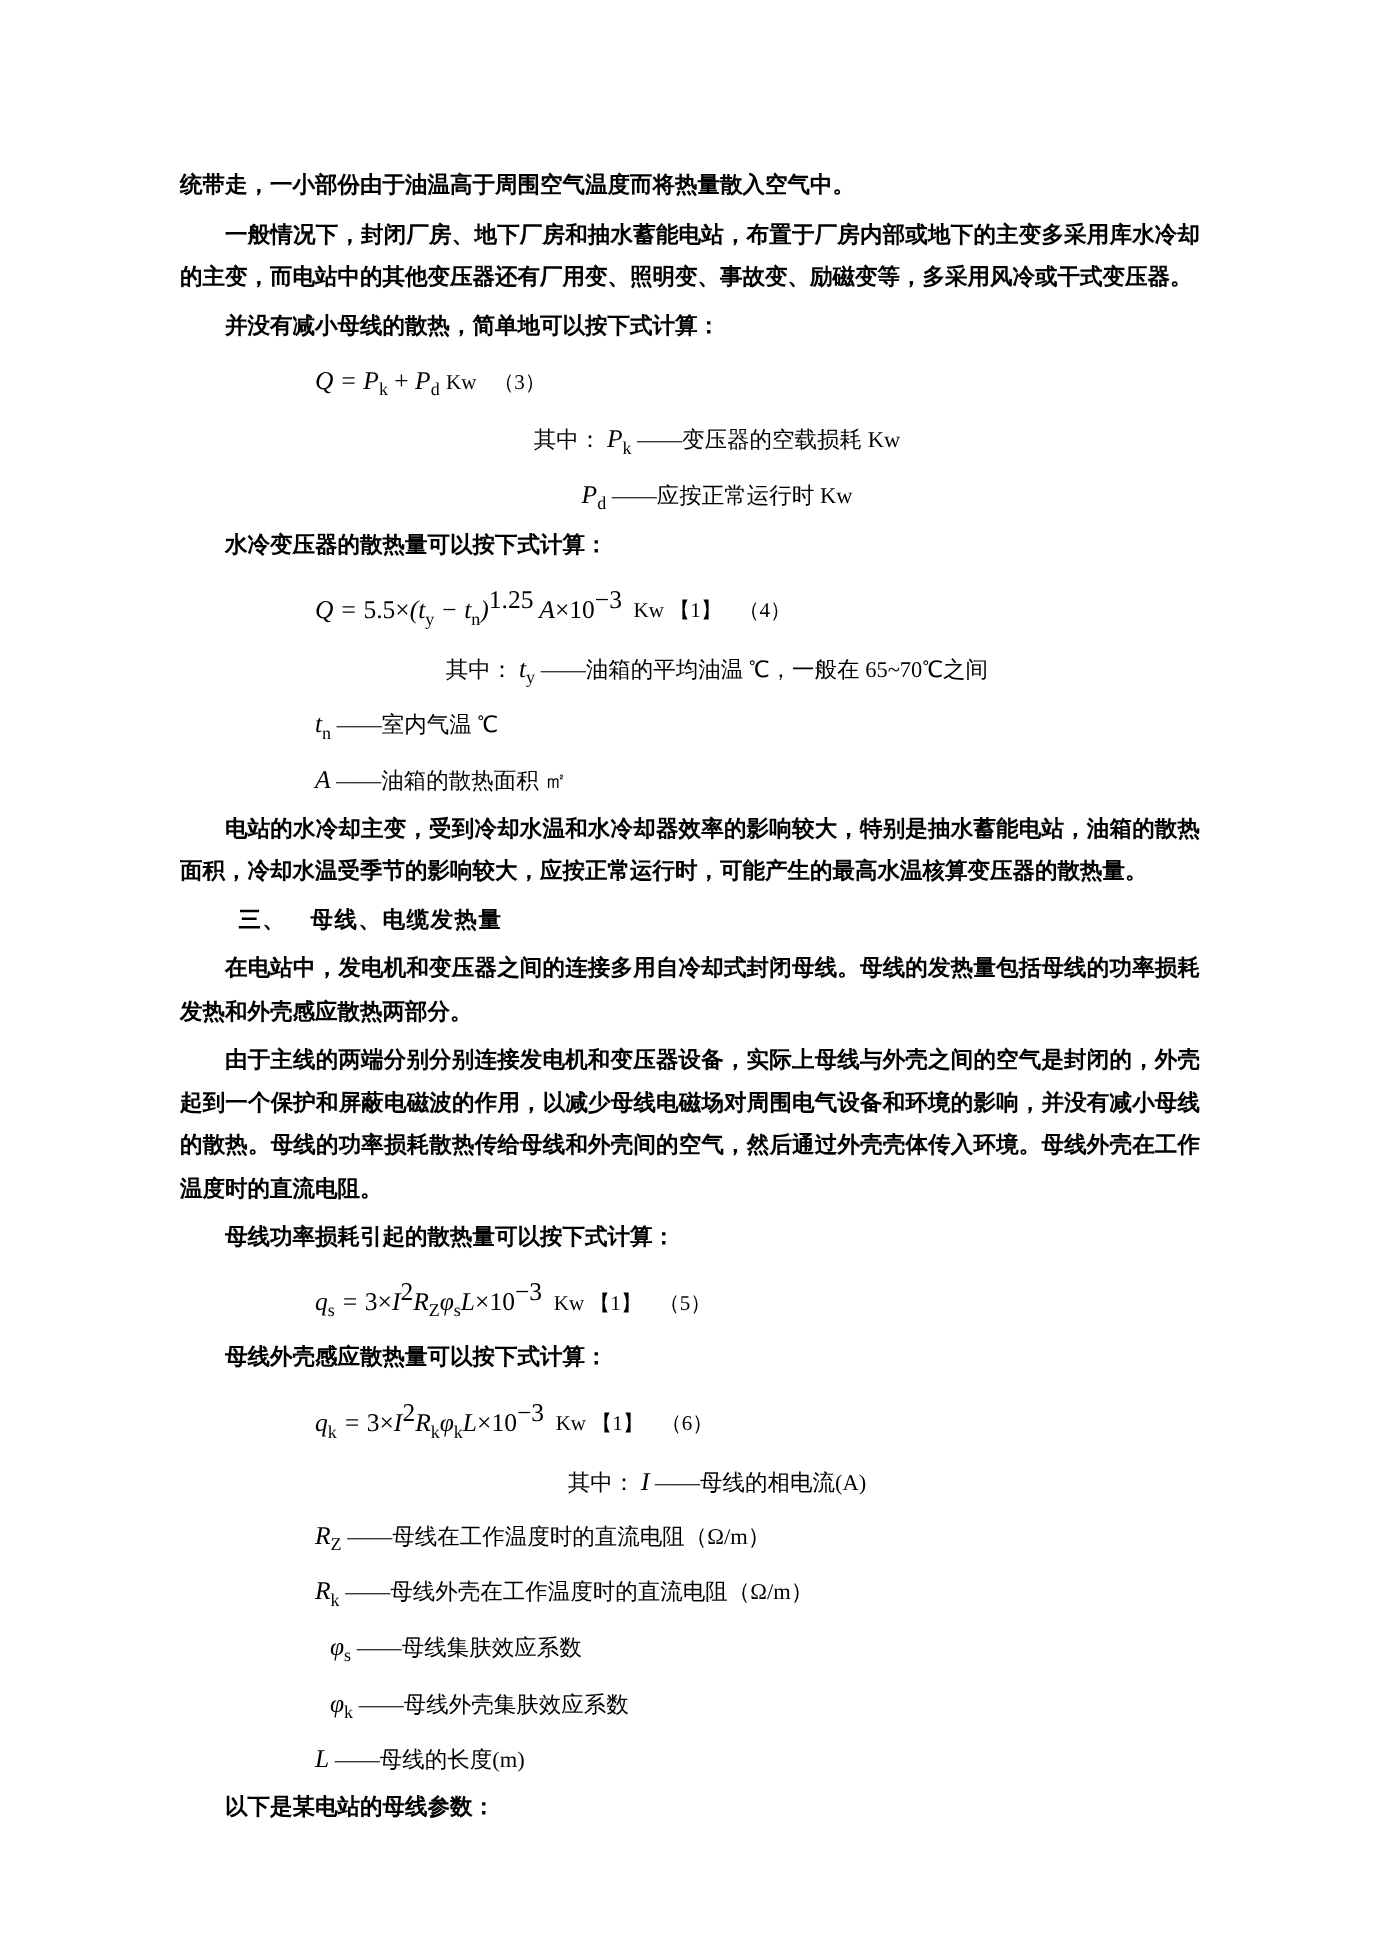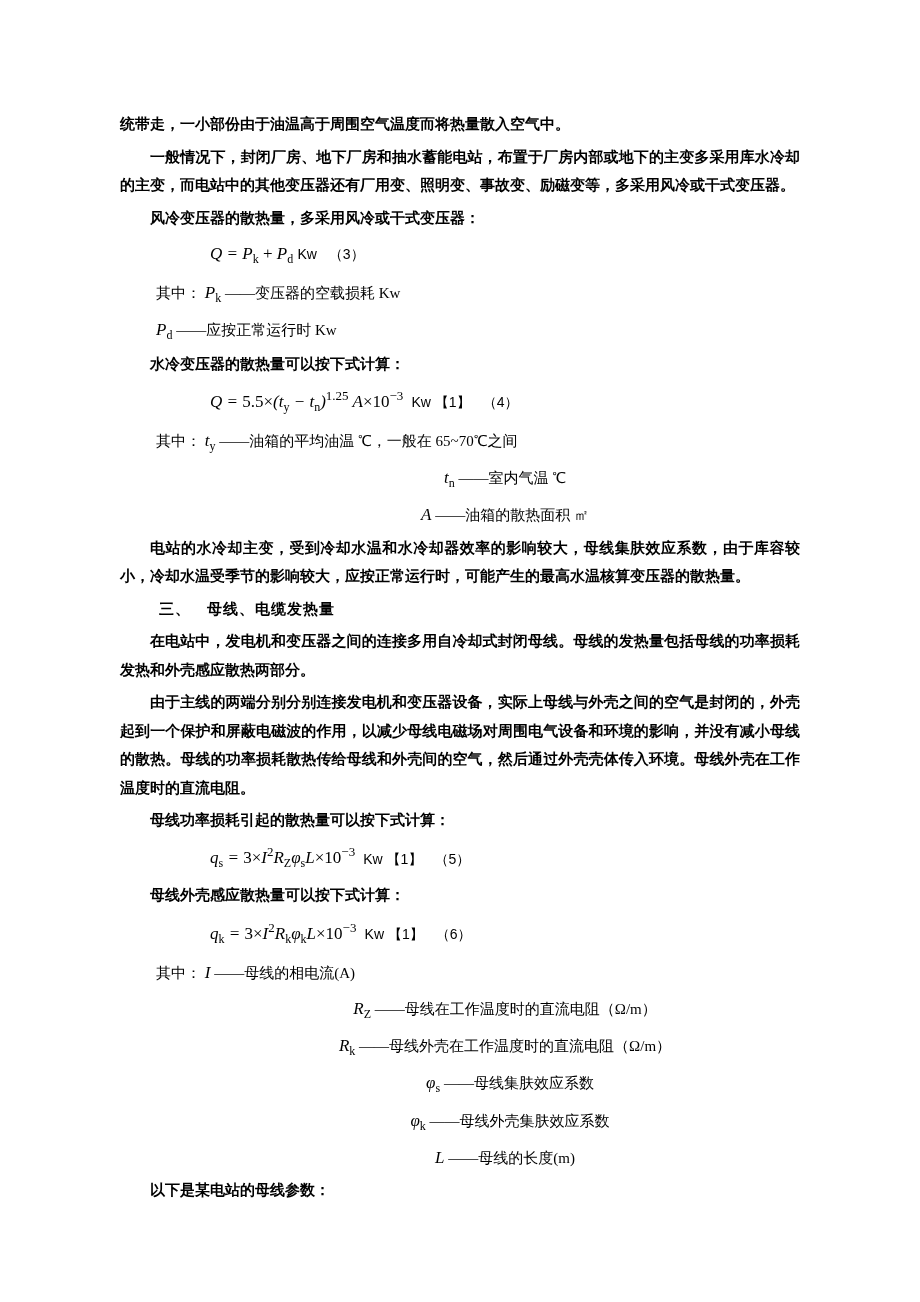--- a/index.html
+++ b/index.html
@@ -30,38 +30,38 @@
     }
     .formula-line .upright {
       font-style: normal;
     }
     .formula-line .sub {
       font-size: 12px;
       vertical-align: sub;
       font-style: normal;
     }
     .formula-line .sup {
-      font-size: 13px;
+      font-size: 17px;
       vertical-align: super;
       font-style: normal;
     }
     .note-after {
       font-style: normal;
-      font-family: Liberation Sans, sans-serif;
+      font-family: Liberation Serif, serif;
       font-size: 14px;
       text-align: center;
     }
     .def-line {
       margin: 4px 0 2px 0;
       padding-left: 36px;
+      text-align: center;
     }
     .def-line2 {
       margin: 4px 0 2px 0;
       padding-left: 90px;
-      text-align: center;
     }
     .var {
       font-family: "Times New Roman", serif;
       font-style: italic;
       font-size: 17px;
     }
     .var .sub {
       font-size: 12px;
       vertical-align: sub;
       font-style: normal;
@@ -69,21 +69,21 @@
     .section-title {
       text-indent: 2.6em;
       letter-spacing: 1px;
     }
   </style>
 </head>
 <body>
 
 <p>统带走，一小部份由于油温高于周围空气温度而将热量散入空气中。</p>
 <p class="indent">一般情况下，封闭厂房、地下厂房和抽水蓄能电站，布置于厂房内部或地下的主变多采用库水冷却的主变，而电站中的其他变压器还有厂用变、照明变、事故变、励磁变等，多采用风冷或干式变压器。</p>
-<p class="indent">风冷变压器的散热量，多采用风冷或干式变压器：</p>
+<p class="indent">并没有减小母线的散热，简单地可以按下式计算：</p>
 
 <div class="formula-line">
   <span>Q = P<span class="sub">k</span> <span class="upright">+</span> P<span class="sub">d</span></span>
   <span class="note-after">Kw</span>
   <span class="note-after">&nbsp;&nbsp;<span>（3）</span></span>
 </div>
 
 <div class="def-line">
   <span>其中：</span>
   <span class="var">P<span class="sub">k</span></span>
@@ -109,21 +109,21 @@
 </div>
 <div class="def-line2">
   <span class="var">t<span class="sub">n</span></span>
   <span>——室内气温 ℃</span>
 </div>
 <div class="def-line2">
   <span class="var">A</span>
   <span>——油箱的散热面积 ㎡</span>
 </div>
 
-<p class="indent">电站的水冷却主变，受到冷却水温和水冷却器效率的影响较大，母线集肤效应系数，由于库容较小，冷却水温受季节的影响较大，应按正常运行时，可能产生的最高水温核算变压器的散热量。</p>
+<p class="indent">电站的水冷却主变，受到冷却水温和水冷却器效率的影响较大，特别是抽水蓄能电站，油箱的散热面积，冷却水温受季节的影响较大，应按正常运行时，可能产生的最高水温核算变压器的散热量。</p>
 <p class="section-title">三、　母线、电缆发热量</p>
 <p class="indent">在电站中，发电机和变压器之间的连接多用自冷却式封闭母线。母线的发热量包括母线的功率损耗发热和外壳感应散热两部分。</p>
 <p class="indent">由于主线的两端分别分别连接发电机和变压器设备，实际上母线与外壳之间的空气是封闭的，外壳起到一个保护和屏蔽电磁波的作用，以减少母线电磁场对周围电气设备和环境的影响，并没有减小母线的散热。母线的功率损耗散热传给母线和外壳间的空气，然后通过外壳壳体传入环境。母线外壳在工作温度时的直流电阻。</p>
 <p class="indent">母线功率损耗引起的散热量可以按下式计算：</p>
 
 <div class="formula-line">
   <span>q<span class="sub">s</span> = <span class="upright">3×</span>I<span class="sup">2</span>R<span class="sub">Z</span>φ<span class="sub">s</span>L<span class="upright">×10</span><span class="sup">−3</span></span>
   <span class="note-after">&nbsp;<span>Kw 【1】</span></span>
   <span class="note-after">&nbsp;&nbsp;<span>（5）</span></span>
 </div>

